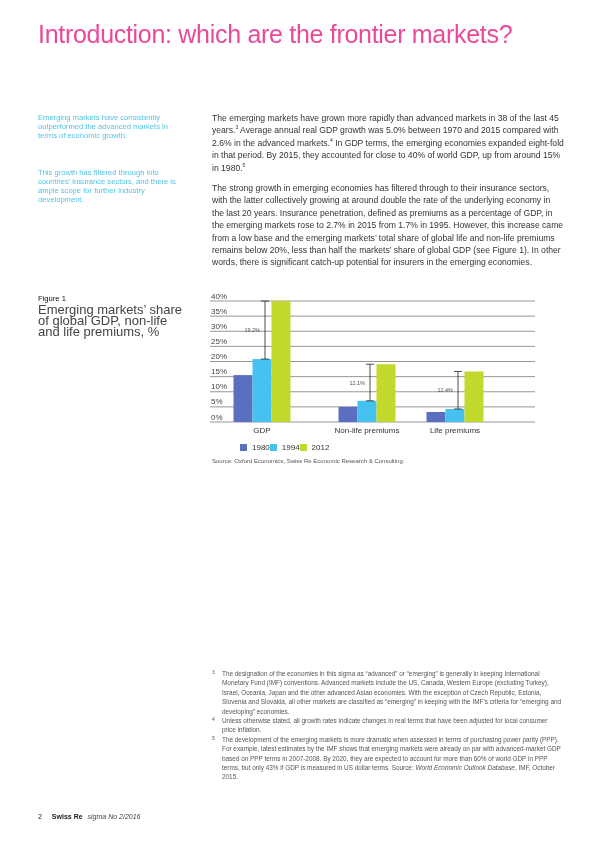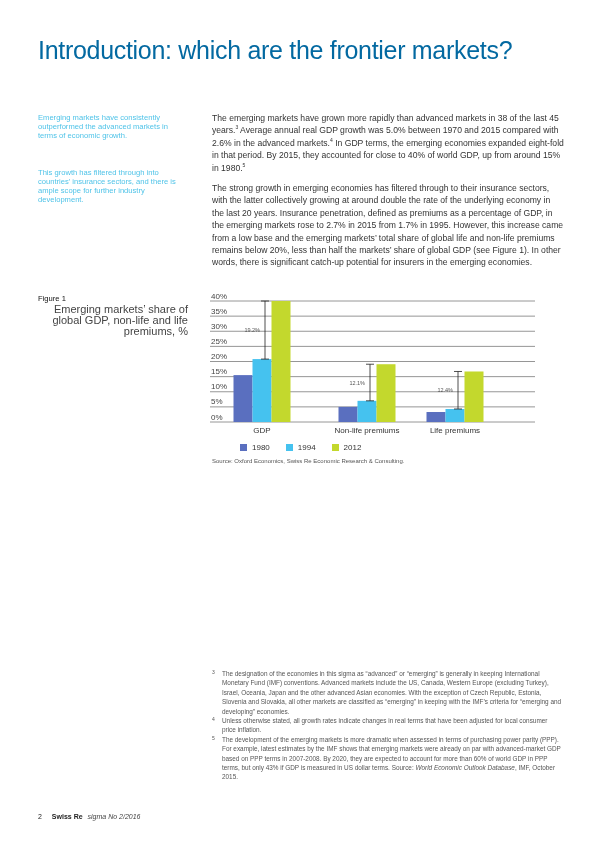--- a/index.html
+++ b/index.html
@@ -1,25 +1,25 @@
 <!DOCTYPE html>
 <html><head>
 <meta charset="utf-8">
 <style>
   * { box-sizing: border-box; margin: 0; padding: 0; }
   html, body { width: 600px; height: 848px; background: #ffffff; }
   body { position: relative; font-family: "Liberation Sans", sans-serif; color: #333; overflow: hidden; }
-  .title { position: absolute; left: 38px; top: 36px; font-size: 25px; font-weight: 300; color: #0369a1; letter-spacing: -0.3px; font-family: "Liberation Sans", sans-serif; }
+  .title { position: absolute; left: 38px; top: 20px; font-size: 25px; font-weight: 300; color: #ec4899; letter-spacing: -0.3px; font-family: "Liberation Sans", sans-serif; }
   .margin-note { position: absolute; left: 38px; width: 150px; font-size: 7.6px; line-height: 9px; color: #4fc3e8; }
   .body-para { position: absolute; left: 212px; width: 352px; font-size: 8.6px; line-height: 12.4px; color: #333; }
   sup { font-size: 5px; vertical-align: 4px; line-height: 0; }
   .fig-title { position: absolute; left: 38px; top: 294px; font-size: 7.6px; font-weight: normal; color: #111; }
-  .fig-sub { position: absolute; left: 38px; top: 304px; width: 150px; font-size: 11px; line-height: 11px; color: #444; text-align: right; }
+  .fig-sub { position: absolute; left: 38px; top: 304px; width: 150px; font-size: 13px; line-height: 11px; color: #444; }
   #chart { position: absolute; left: 205px; top: 292px; width: 340px; height: 150px; }
-  .legend { position: absolute; top: 443px; left: 240px; display: flex; gap: 16px; font-size: 8px; color: #333; }
+  .legend { position: absolute; top: 443px; left: 240px; display: flex; font-size: 8px; color: #333; }
   .legend-item { display: flex; align-items: center; gap: 5px; }
   .swatch { width: 7px; height: 7px; display: inline-block; }
   .source { position: absolute; left: 212px; top: 458px; font-size: 6px; color: #555; }
   .footnotes { position: absolute; left: 212px; top: 669px; width: 350px; font-size: 6.4px; line-height: 9.4px; color: #555; }
   .fn { position: relative; padding-left: 10px; }
   .fn-num { position: absolute; left: 0; top: -1px; font-size: 5px; }
   .footer { position: absolute; left: 38px; top: 813px; font-size: 7px; color: #222; }
   .footer .pg { margin-right: 8px; }
   .footer .brand { font-weight: bold; margin-right: 3px; }
   .footer .pub { font-style: italic; color: #444; }

